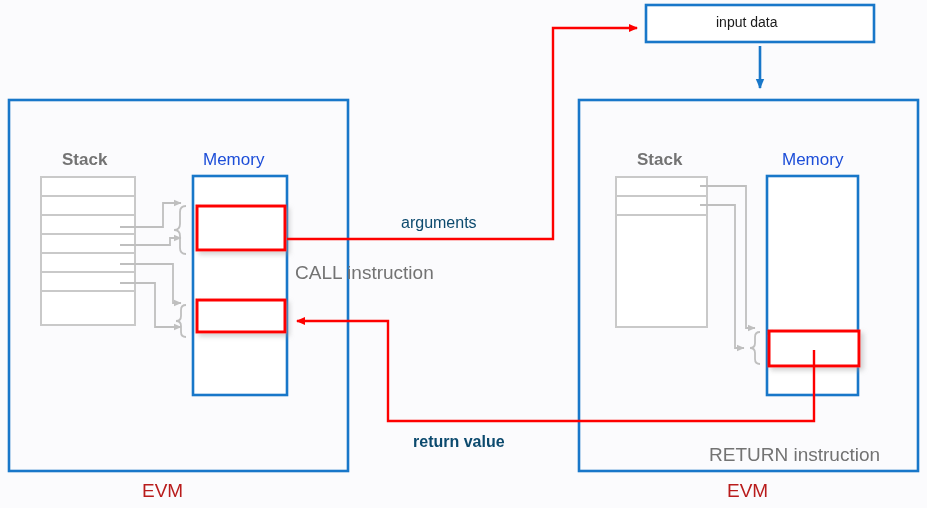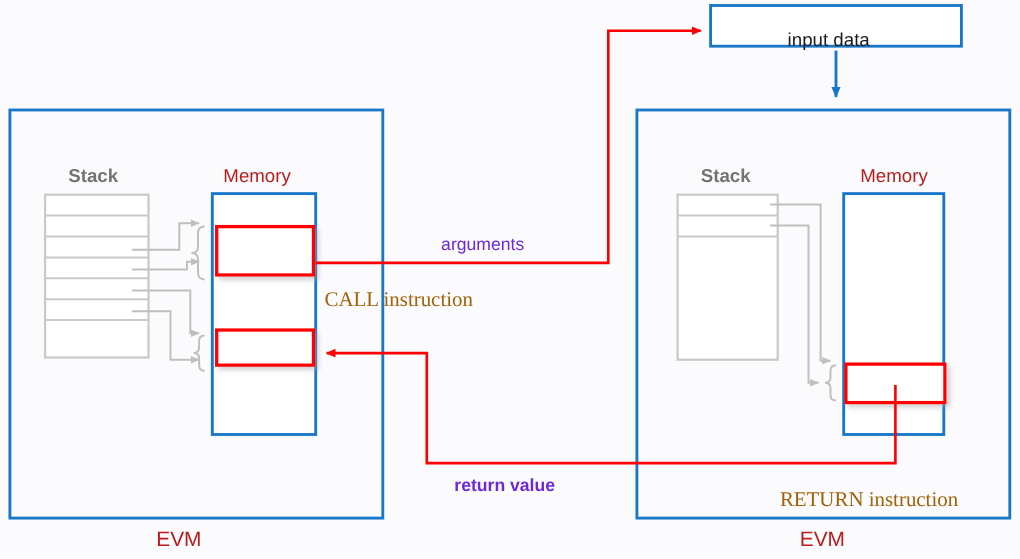--- a/index.html
+++ b/index.html
@@ -31,35 +31,33 @@
     font-size: 19px;
     color: #b91c1c;
   }
   .lbl-stack {
     font-size: 17px;
     color: #737373;
     font-weight: bold;
   }
   .lbl-memory {
     font-size: 17px;
-    color: #b91c1c;
+    color: #1d4ed8;
   }
   .lbl-inputdata {
-    font-size: 17px;
+    font-size: 14px;
     color: #1a1a1a;
-    margin-top: 13px;
   }
   .lbl-edge {
     font-size: 16px;
-    color: #6d28d9;
+    color: #0c4a6e;
   }
   .lbl-red {
     font-size: 19px;
-    color: #a16207;
-    font-family: Liberation Serif, serif;
+    color: #737373;
   }
 </style>
 </head>
 <body>
 
 <div id="canvas">
 
   <svg viewBox="0 0 927 508">
     <defs>
       <marker id="redArrow" markerWidth="9" markerHeight="9" refX="8" refY="4.5" orient="auto" markerUnits="userSpaceOnUse">

